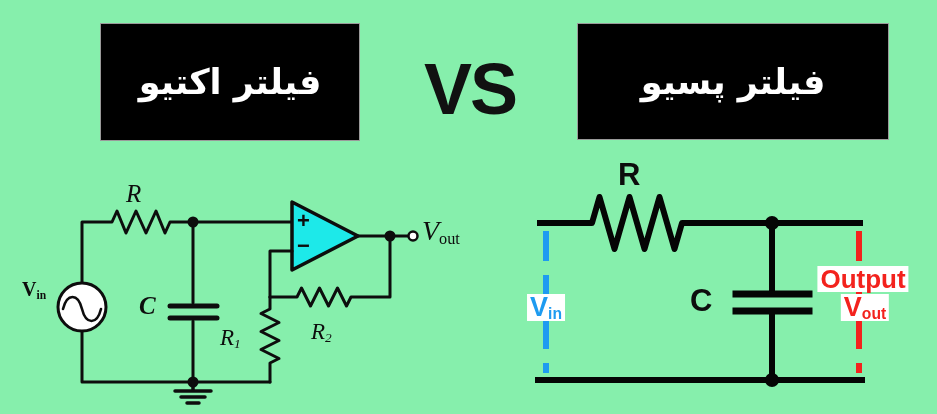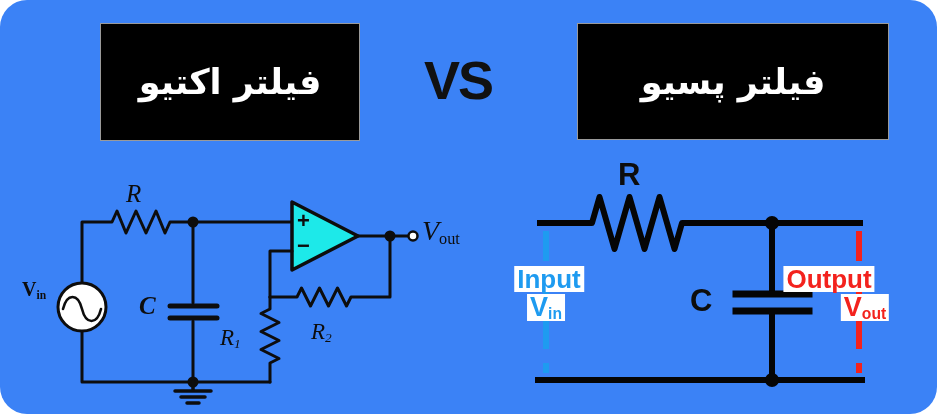--- a/index.html
+++ b/index.html
@@ -3,35 +3,34 @@
 <meta charset="utf-8">
 <style>
   :root{
     --cyan:#1de9e9;
     --blue:#1e9bf0;
     --red:#f3221d;
     --ink:#0d0d0d;
   }
   html,body{margin:0;padding:0;background:#fff;}
   .stage{
-    position:relative;width:937px;height:414px;background:#3b82f6;overflow:hidden;
+    position:relative;width:937px;height:414px;background:#86efac;overflow:hidden;
     font-family:"Liberation Sans",sans-serif;
-    border-radius:27px;
   }
   .banner{
     position:absolute;background:#000;color:#fff;border:1px solid #9a9a9a;
     display:flex;align-items:center;justify-content:center;
     font-family:"DejaVu Sans",sans-serif;font-weight:bold;font-size:35px;
     direction:rtl;box-sizing:border-box;
   }
   .banner-left{left:100px;top:23px;width:260px;height:118px;}
   .banner-right{left:577px;top:23px;width:312px;height:117px;}
   .vs{
     position:absolute;left:424px;top:53px;color:#111;
-    font-family:"Liberation Sans",sans-serif;font-weight:900;font-size:54px;
+    font-family:"Liberation Sans",sans-serif;font-weight:900;font-size:72px;
     letter-spacing:-2px;line-height:1;
   }
   svg.wires{position:absolute;left:0;top:0;}
   .lbl{position:absolute;line-height:1;white-space:nowrap;color:var(--ink);}
   .serif{font-family:"Liberation Serif",serif;}
   .it{font-style:italic;}
   .b{font-weight:bold;}
   sub{font-size:0.58em;vertical-align:-0.22em;line-height:0;text-align:center;}
   
   .lbl-vin-left{left:22px;top:279px;font-size:20px;}
@@ -43,21 +42,21 @@
   .lbl-r2{left:311px;top:309px;font-size:23px;margin-top:11px;}
   .lbl-vout{left:422px;top:217px;font-size:28px;}
   .lbl-vout sub{font-style:normal;}
   
   .hv{font-weight:800;}
   .lbl-r-right{left:618px;top:159px;font-size:31px;}
   .lbl-c-right{left:690px;top:285px;font-size:31px;}
   .ctr{transform:translateX(-50%);background:#fff;padding:0 3px;text-align:center;}
   .lbl-input{left:549px;top:266px;font-size:26px;color:var(--blue);}
   .lbl-vin-right{left:546px;top:294px;font-size:27px;color:var(--blue);}
-  .lbl-output{left:829px;top:266px;font-size:26px;color:var(--red);}
+  .lbl-output{left:863px;top:266px;font-size:26px;color:var(--red);}
   .lbl-vout-right{left:865px;top:294px;font-size:27px;color:var(--red);}
 </style>
 </head>
 <body>
 
 <div class="stage">
 
   <div class="banner banner-left">فیلتر اکتیو</div>
   <div class="vs">VS</div>
   <div class="banner banner-right">فیلتر پسیو</div>
@@ -124,18 +123,17 @@
   <span class="lbl serif it lbl-r-left">R</span>
   <span class="lbl serif it b lbl-c-left">C</span>
   <span class="lbl lbl-plus">+</span>
   <span class="lbl lbl-minus">−</span>
   <span class="lbl serif it lbl-r1"><span>R</span><sub>1</sub></span>
   <span class="lbl serif it lbl-r2"><span>R</span><sub>2</sub></span>
   <span class="lbl serif lbl-vout"><span class="it">V</span><sub>out</sub></span>
 
   <span class="lbl hv lbl-r-right">R</span>
   <span class="lbl hv lbl-c-right">C</span>
-  <span class="lbl hv ctr lbl-input">Input</span>
   <span class="lbl hv ctr lbl-vin-right"><span>V</span><sub>in</sub></span>
   <span class="lbl hv ctr lbl-output">Output</span>
   <span class="lbl hv ctr lbl-vout-right"><span>V</span><sub>out</sub></span>
 
 </div>
 
 </body></html>

